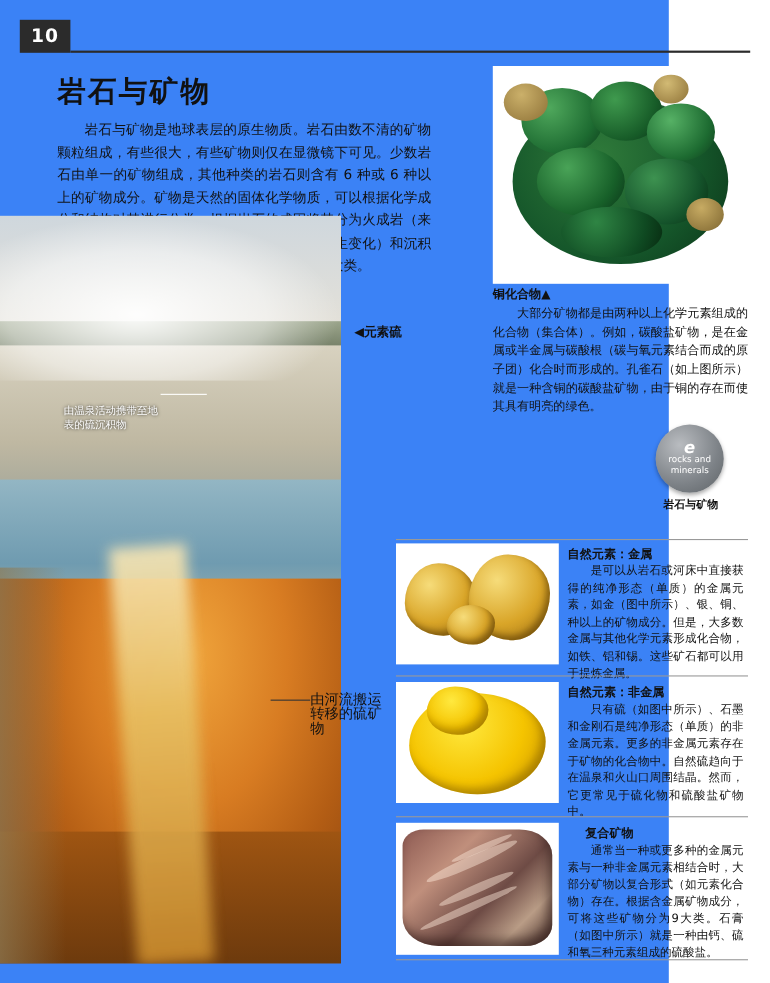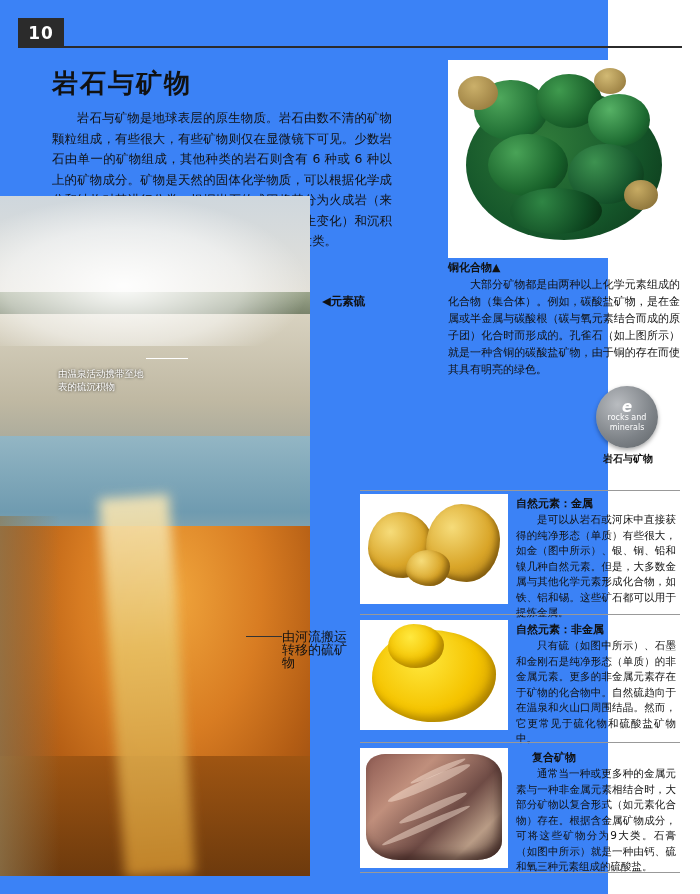--- a/index.html
+++ b/index.html
@@ -387,21 +387,21 @@
 
   <div class="types-head">三种主要的矿物类型</div>
   <div class="types-rule"></div>
 
   <div class="type-photo" style="left:360px;top:494px;">
     <div class="gold-a" style="left:8px;top:18px;width:64px;height:66px;"></div>
     <div class="gold-b" style="left:66px;top:10px;width:74px;height:78px;"></div>
     <div class="gold-b" style="left:46px;top:56px;width:44px;height:36px;"></div>
   </div>
   <div class="type-title" style="left:516px;top:496px;">自然元素：金属</div>
-  <div class="type-text" style="left:516px;top:512px;">是可以从岩石或河床中直接获得的纯净形态（单质）有些很大，如金（图中所示）、银、铜、铅和镍几种自然元素。但是，大多数金属与其他化学元素形成化合物，如铁、铝和锡。这些矿石都可以用于提炼金属。</div>
+  <div class="type-text" style="left:516px;top:512px;">是可以从岩石或河床中直接获得的纯净形态（单质）的金属元素，如金（图中所示）、银、铜、种以上的矿物成分。但是，大多数金属与其他化学元素形成化合物，如铁、铝和锡。这些矿石都可以用于提炼金属。</div>
   <div style="position:absolute;left:360px;top:614px;width:320px;height:1px;background:#999;"></div>
 
   <div class="type-photo" style="left:360px;top:620px;">
     <div class="sulfur-rock" style="left:12px;top:10px;width:124px;height:92px;"></div>
     <div class="sulfur-rock" style="left:28px;top:4px;width:56px;height:44px;"></div>
   </div>
   <div class="type-title" style="left:516px;top:622px;text-align:center;">自然元素：非金属</div>
   <div class="type-text" style="left:516px;top:638px;">只有硫（如图中所示）、石墨和金刚石是纯净形态（单质）的非金属元素。更多的非金属元素存在于矿物的化合物中。自然硫趋向于在温泉和火山口周围结晶。然而，它更常见于硫化物和硫酸盐矿物中。</div>
   <div style="position:absolute;left:360px;top:742px;width:320px;height:1px;background:#999;"></div>
 

